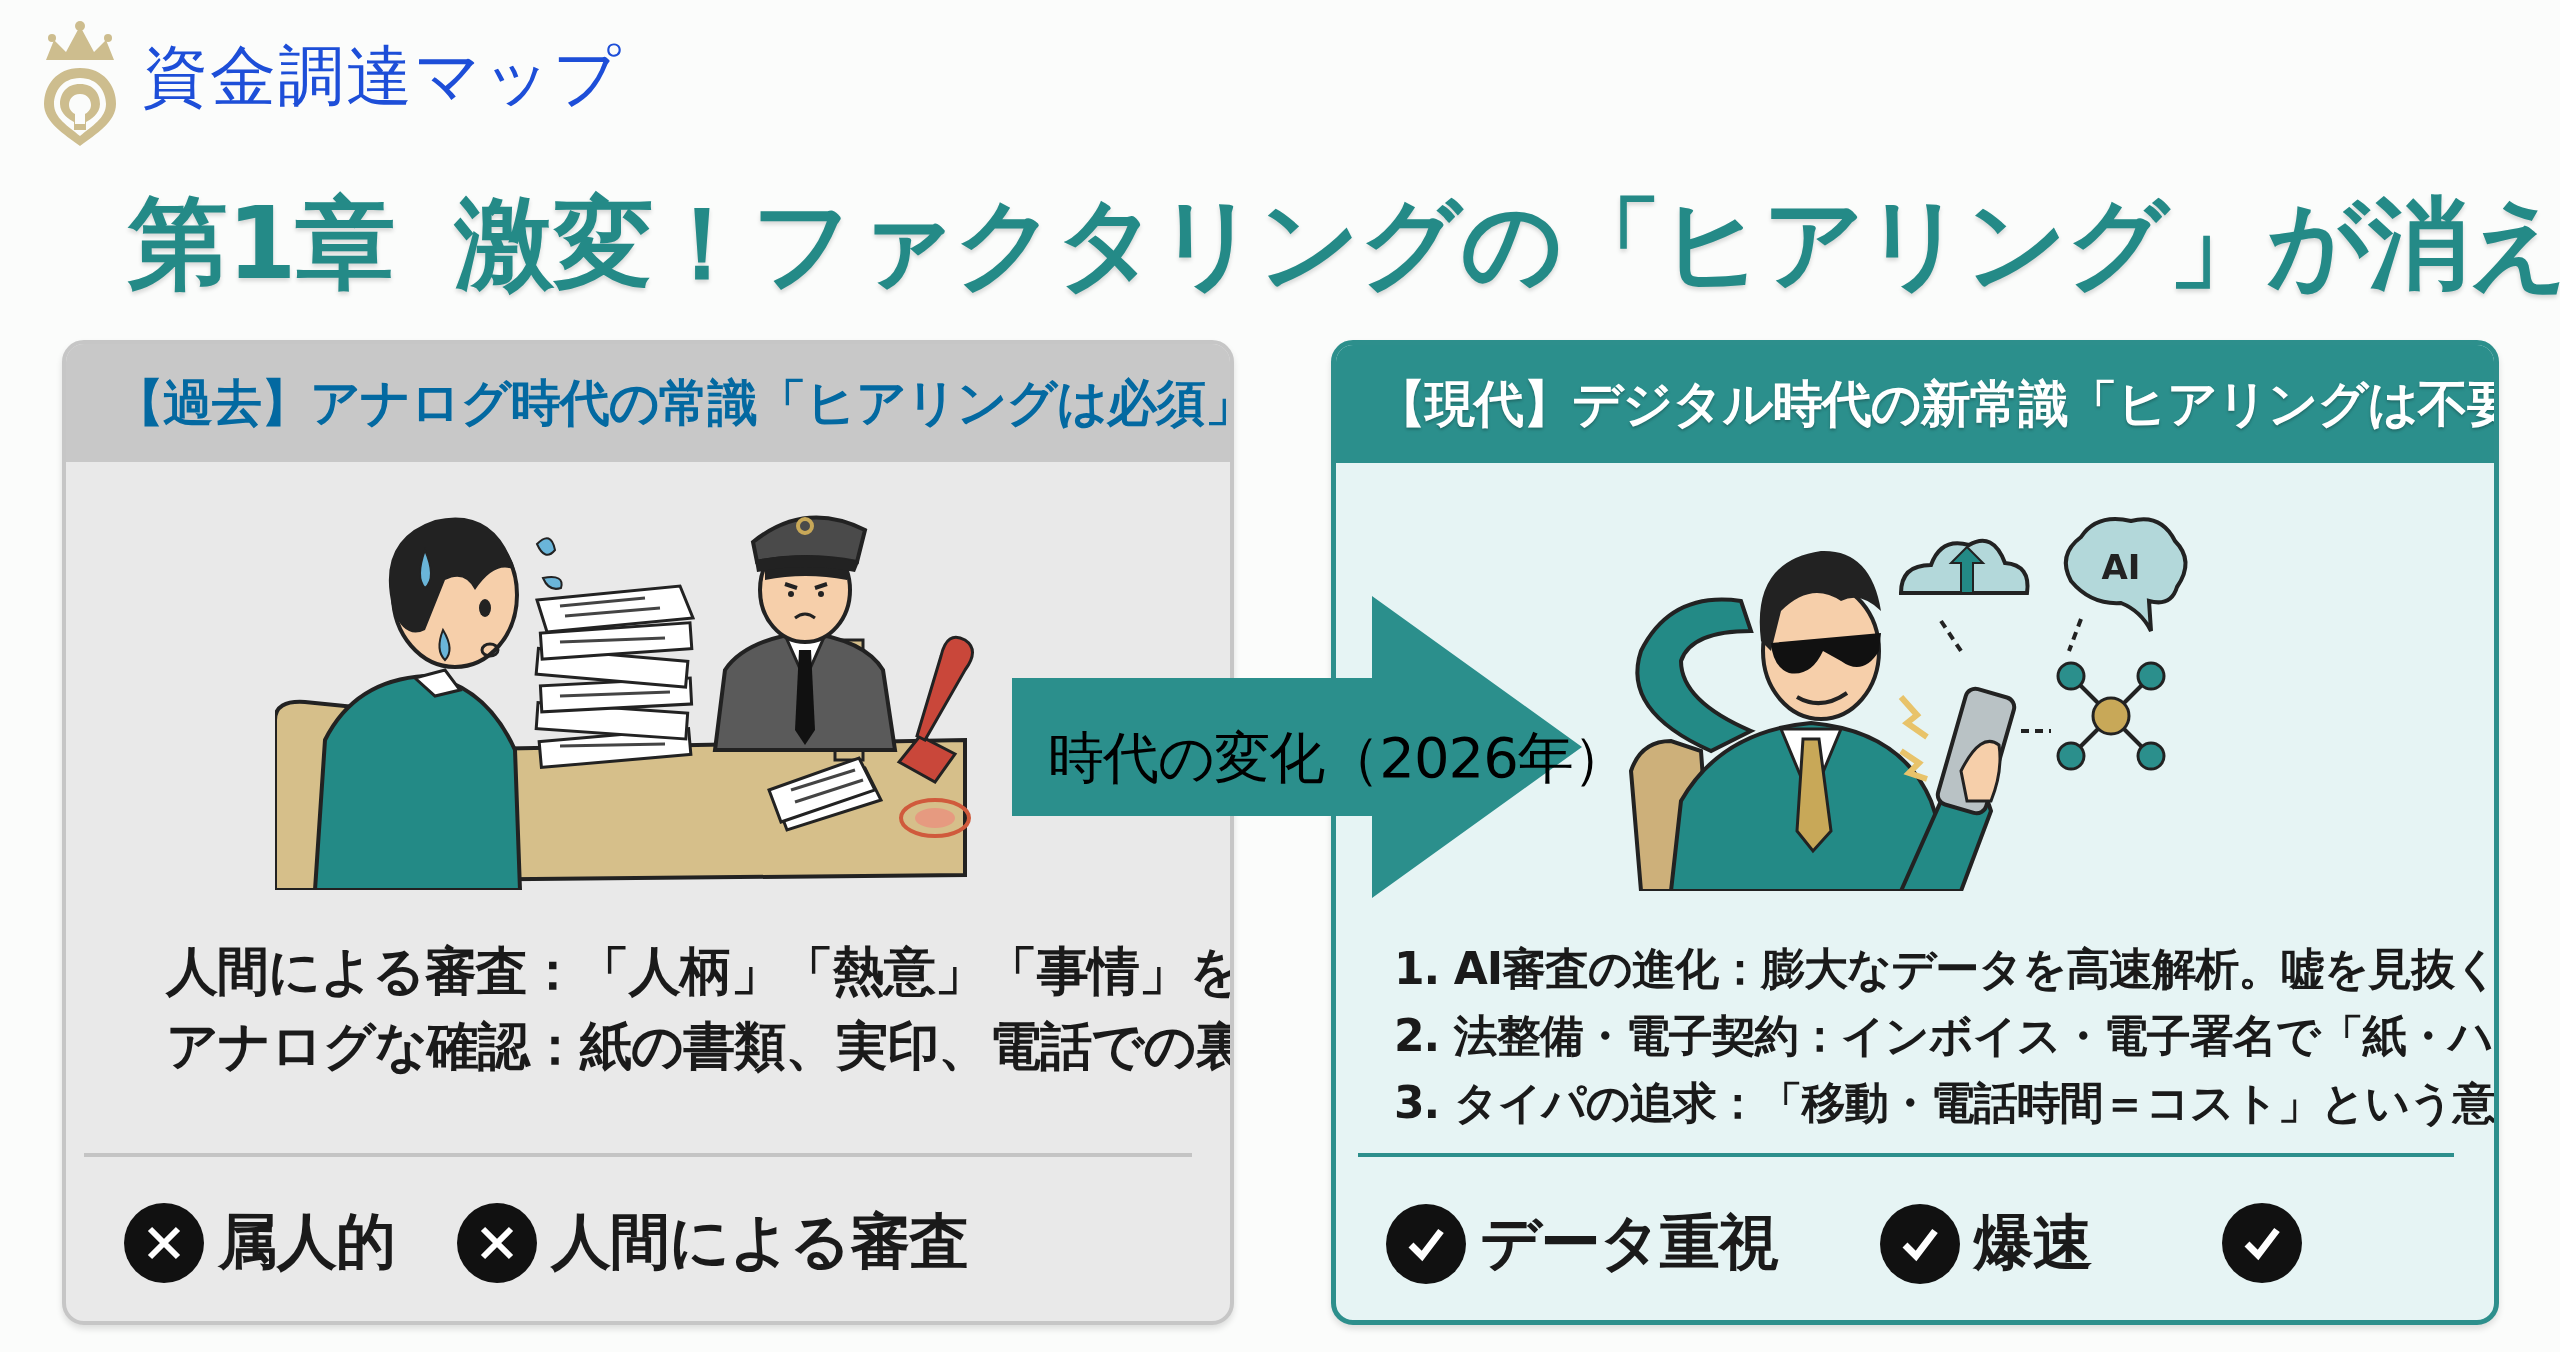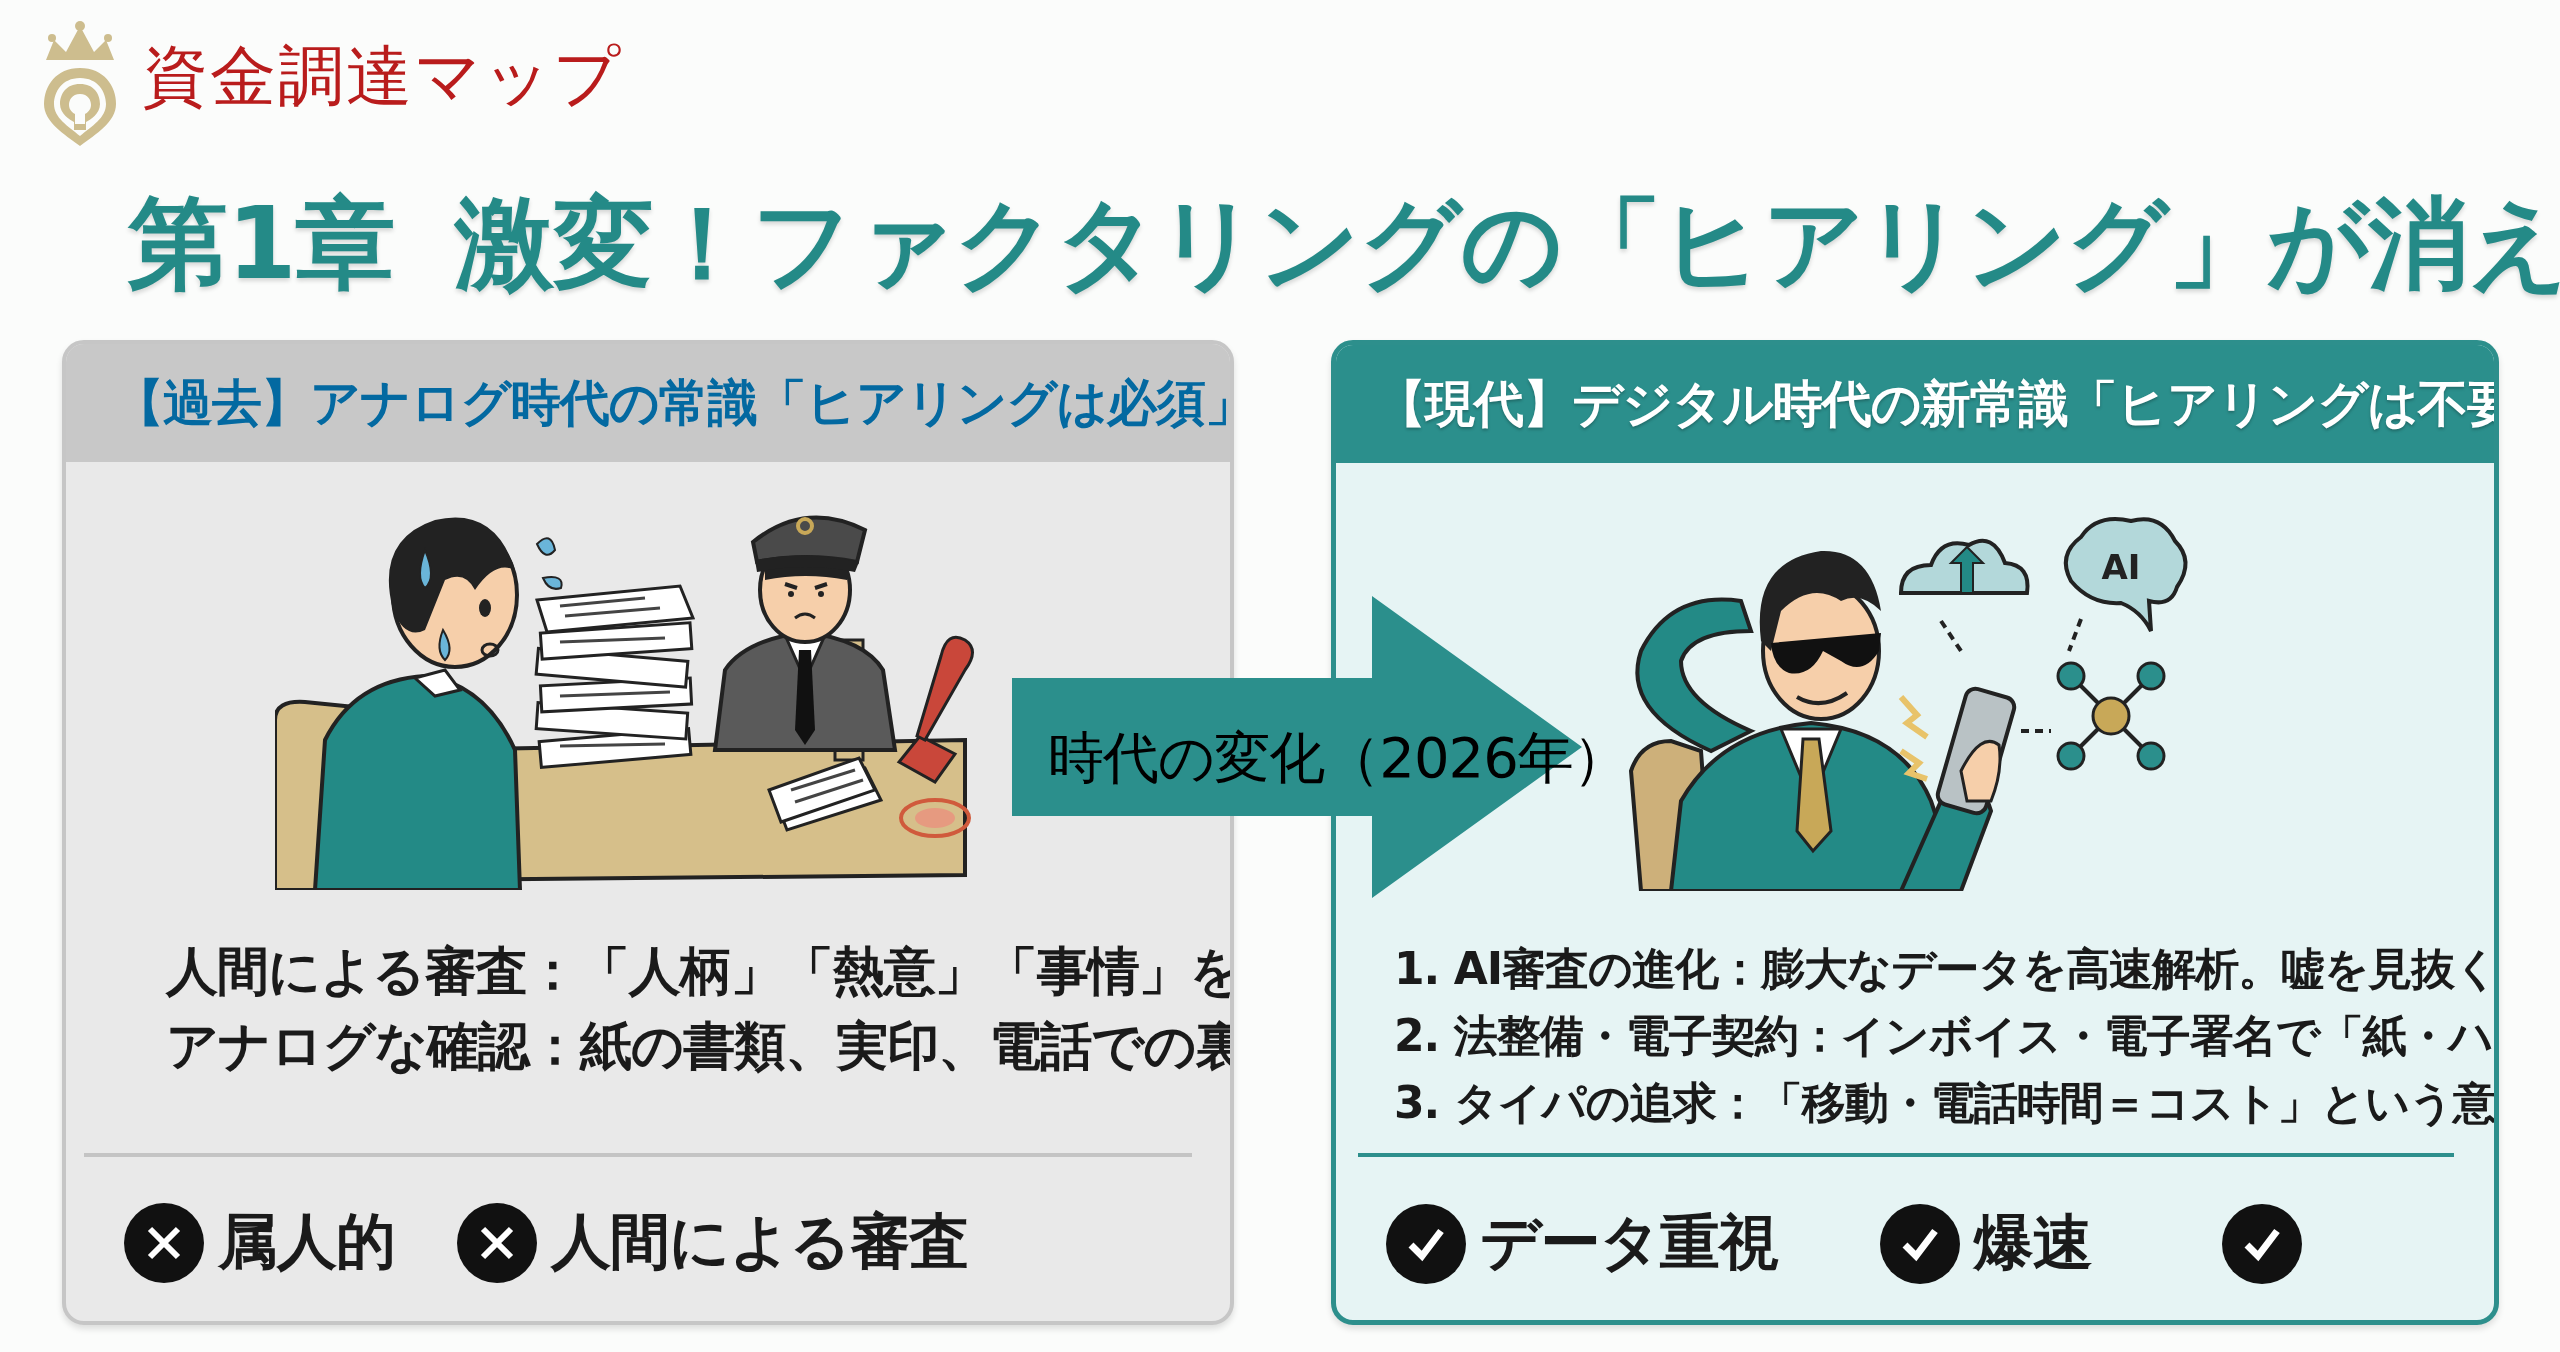--- a/index.html
+++ b/index.html
@@ -5,40 +5,40 @@
   html, body { margin:0; padding:0; }
   body {
     width:2560px; height:1352px; position:relative; overflow:hidden;
     background:#fbfcfb;
     font-family:"DejaVu Sans","Liberation Sans",sans-serif;
     color:#1a1a1a;
   }
   .abs { position:absolute; }
   
   .logo { left:40px; top:18px; width:80px; height:130px; }
-  .brand { left:142px; top:44px; font-size:66px; color:#b91c1c; letter-spacing:2px; white-space:nowrap; line-height:1; }
+  .brand { left:142px; top:44px; font-size:66px; color:#1d4ed8; letter-spacing:2px; white-space:nowrap; line-height:1; }
   
   .title { left:128px; top:186px; font-size:100px; font-weight:bold; color:#248a87; white-space:nowrap; line-height:1.15; letter-spacing:-1px;
     text-shadow:0 3px 4px rgba(0,0,0,.15); }
   .title .gap { display:inline-block; width:60px; }
   
   .panel { top:340px; height:985px; border-radius:22px; box-sizing:border-box; overflow:hidden; }
   .panel-left { left:62px; width:1172px; background:#e9e9e9; border:4px solid #c6c6c6; box-shadow:0 4px 6px rgba(0,0,0,.12); }
   .panel-right { left:1331px; width:1168px; background:#e6f4f4; border:5px solid #2d8f8c; box-shadow:0 4px 6px rgba(0,0,0,.12); }
   .panel-head { height:118px; display:flex; align-items:center; padding-left:48px; font-size:50px; font-weight:bold; white-space:nowrap; letter-spacing:-1px; }
   .panel-left .panel-head { background:#c8c8c8; color:#0369a1; }
   .panel-right .panel-head { background:#2b8f8c; color:#ffffff; padding-left:40px; text-shadow:0 2px 3px rgba(0,0,0,.25); }
   .illus { position:absolute; }
   .body-lines { position:absolute; font-weight:bold; white-space:nowrap; letter-spacing:-1px; }
   .panel-left .body-lines { left:100px; top:590px; font-size:52px; line-height:75px; }
   .panel-right .body-lines { left:58px; top:590px; font-size:44px; line-height:67px; }
   .divider { position:absolute; height:4px; }
   .panel-left .divider { left:18px; right:38px; top:809px; background:#c4c4c4; }
   .panel-right .divider { left:22px; right:40px; top:808px; background:#2d8f8c; }
-  .badges { position:absolute; top:858px; display:flex; align-items:flex-end; }
+  .badges { position:absolute; top:858px; display:flex; align-items:flex-start; }
   .panel-left .badges { left:58px; }
   .panel-right .badges { left:50px;gap:30px; }
   .badge { display:flex; align-items:center; margin-right:62px; }
   .badge .ic { width:80px; height:80px; border-radius:50%; background:#111; display:flex; align-items:center; justify-content:center; margin-right:14px; flex:0 0 auto; }
   .badge .lbl { font-size:60px; font-weight:bold; white-space:nowrap; letter-spacing:-1px; }
   
   .arrow { left:1012px; top:596px; width:570px; height:302px; }
   .arrow-label { left:1048px; top:730px; font-size:56px; color:#000000; white-space:nowrap; line-height:1; letter-spacing:-1px; }
 </style>
 </head>

